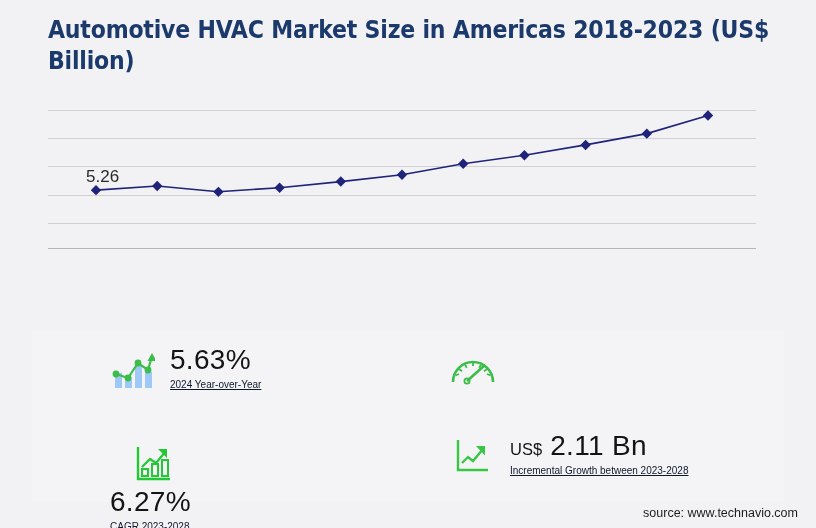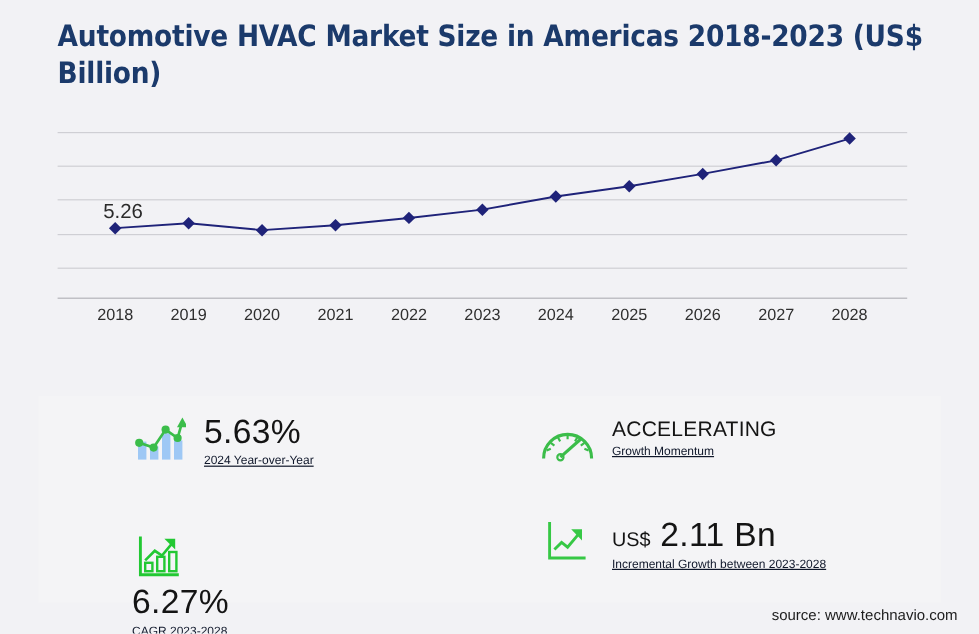--- a/index.html
+++ b/index.html
@@ -60,21 +60,21 @@
   
   .info-panel {
     position: absolute;
     left: 32px; top: 330px;
     width: 752px; height: 172px;
     background: #f4f4f6;
   }
   .metric {
     position: absolute;
     display: flex;
-    align-items: flex-start;
+    align-items: flex-end;
   }
   .metric-icon {
     width: 46px; height: 42px;
     flex: 0 0 46px;
     margin-right: 14px;
     display: flex; align-items: center; justify-content: center;
   }
   .metric-body { padding-top: 0px; }
   .metric-value {
     font-size: 28px;
@@ -146,33 +146,20 @@
           <polygon points="476.4,41.99999999999997 481.59999999999997,47.199999999999974 476.4,52.39999999999998 471.2,47.199999999999974" fill="#1f2379"></polygon>
           <polygon points="537.6,31.72727272727271 542.8000000000001,36.92727272727271 537.6,42.12727272727271 532.4,36.92727272727271" fill="#1f2379"></polygon>
           <polygon points="598.8000000000001,20.42727272727271 604.0000000000001,25.62727272727271 598.8000000000001,30.82727272727271 593.6,25.62727272727271" fill="#1f2379"></polygon>
           <polygon points="660,2.2787878787878553 665.2,7.4787878787878554 660,12.678787878787855 654.8,7.4787878787878554" fill="#1f2379"></polygon>
         </g>
     </svg>
 
     <div class="datalabel" id="dl-0" style="left: 38px; top: 59.1273px;">5.26</div>
   </div>
 
-  <div class="xaxis" id="xaxis">
-      <div class="xtick" style="left: 48px;">2018</div>
-      <div class="xtick" style="left: 109.2px;">2019</div>
-      <div class="xtick" style="left: 170.4px;">2020</div>
-      <div class="xtick" style="left: 231.6px;">2021</div>
-      <div class="xtick" style="left: 292.8px;">2022</div>
-      <div class="xtick" style="left: 354px;">2023</div>
-      <div class="xtick" style="left: 415.2px;">2024</div>
-      <div class="xtick" style="left: 476.4px;">2025</div>
-      <div class="xtick" style="left: 537.6px;">2026</div>
-      <div class="xtick" style="left: 598.8px;">2027</div>
-      <div class="xtick" style="left: 660px;">2028</div>
-    </div>
 
   <div class="info-panel"></div>
 
   <div class="metric" id="m1">
     <div class="metric-icon">
       <svg width="44" height="40" viewBox="0 0 44 40">
         <rect x="4" y="23" width="7" height="15" fill="#9ec8f5"></rect>
         <rect x="14" y="27" width="7" height="11" fill="#9ec8f5"></rect>
         <rect x="24" y="16" width="7" height="22" fill="#9ec8f5"></rect>
         <rect x="34" y="22" width="7" height="16" fill="#9ec8f5"></rect>
@@ -217,24 +204,20 @@
           <line x1="15" y1="12.6" x2="16.8" y2="15.8"></line>
           <line x1="23" y1="10.5" x2="23" y2="14"></line>
           <line x1="31" y1="12.6" x2="29.2" y2="15.8"></line>
           <line x1="37" y1="17" x2="34" y2="19.3"></line>
           <line x1="40.5" y1="23.5" x2="37" y2="22"></line>
         </g>
         <line x1="17" y1="29" x2="35" y2="13" stroke="#3bbd4a" stroke-width="2.6"></line>
         <circle cx="17" cy="29" r="2.6" fill="none" stroke="#3bbd4a" stroke-width="1.8"></circle>
       </svg>
     </div>
-    <div class="metric-body">
-      <div class="metric-value small">ACCELERATING</div>
-      <div class="metric-label">Growth Momentum</div>
-    </div>
   </div>
 
   <div class="metric" id="m4">
     <div class="metric-icon">
       <svg width="40" height="40" viewBox="0 0 40 40">
         <path d="M5 4 L5 34 L35 34" fill="none" stroke="#36c845" stroke-width="2.4"></path>
         <polyline points="9,27 15,21 20,25 30,13" fill="none" stroke="#36c845" stroke-width="2.4"></polyline>
         <polygon points="32,10 32,19.5 23,10" fill="#36c845"></polygon>
       </svg>
     </div>

